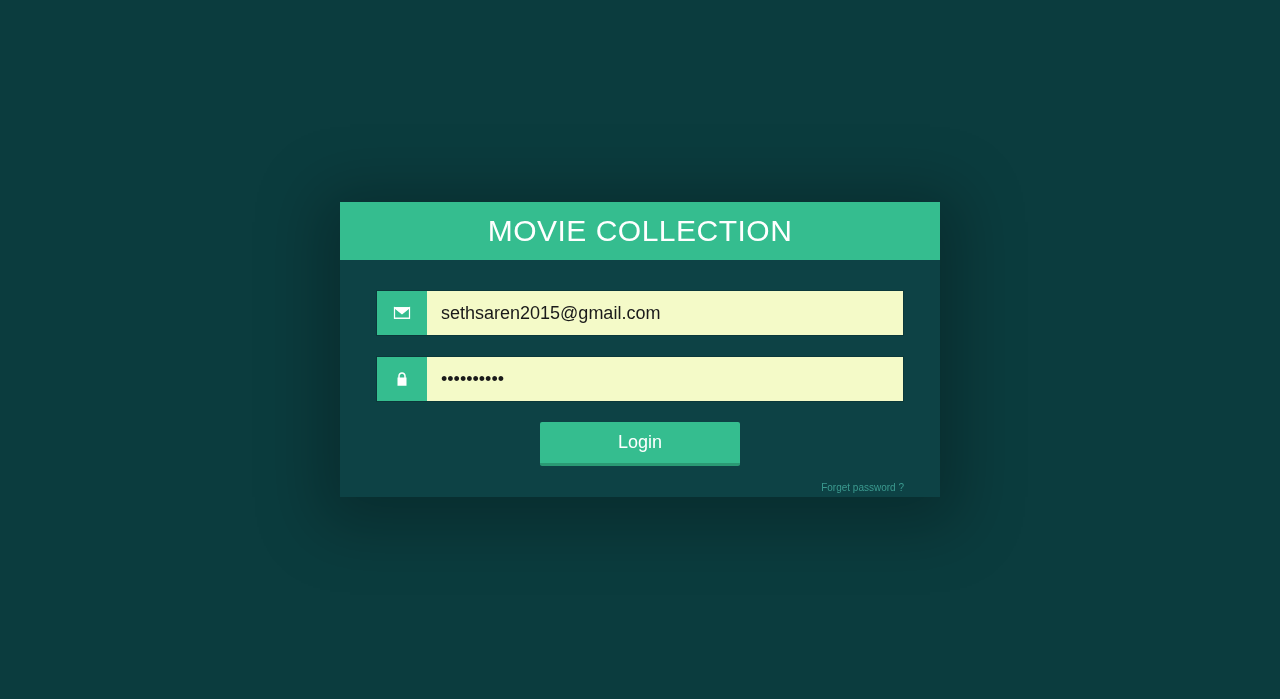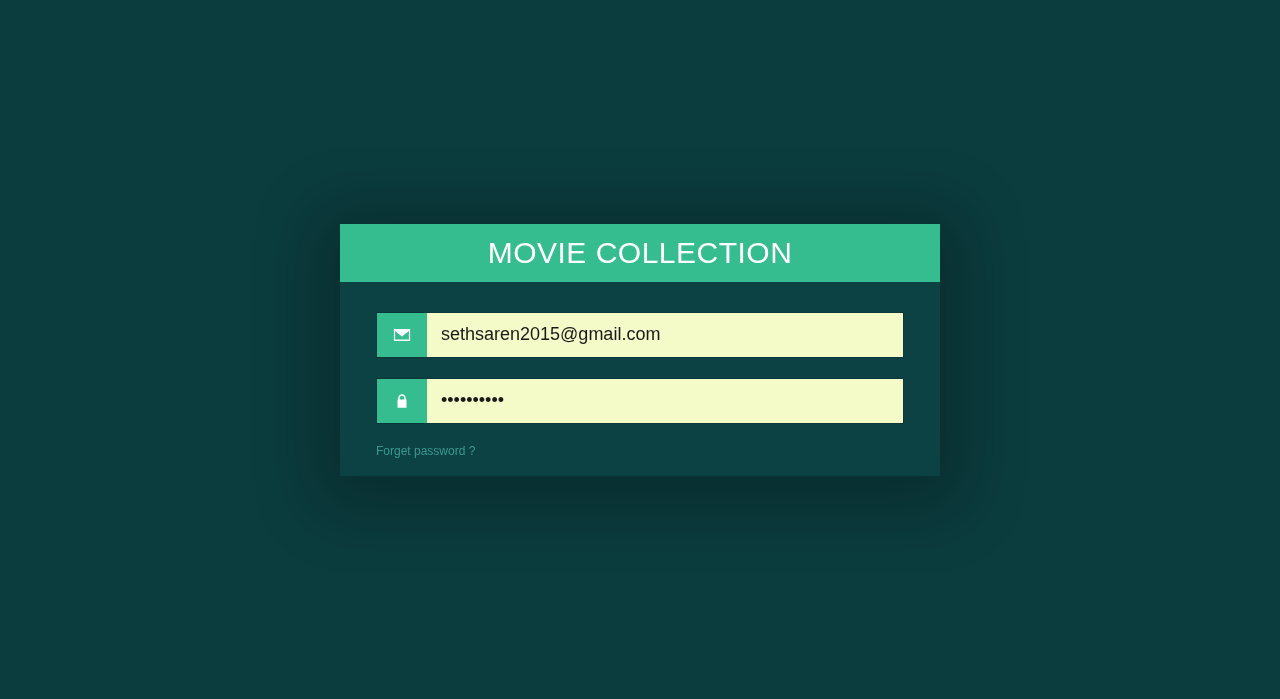--- a/index.html
+++ b/index.html
@@ -13,21 +13,21 @@
       background-color: #0b3c3e;
       display: flex;
       align-items: center;
       justify-content: center;
       font-family: -apple-system, BlinkMacSystemFont, "Segoe UI", Arial, sans-serif;
     }
     .login-card {
       width: 600px;
       background-color: #0d4245;
       box-shadow: 0 10px 60px 20px rgba(0,0,0,0.25);
-      padding-bottom: 18px;
+      padding-bottom: 4px;
     }
     .card-header {
       background-color: #35bd8f;
       text-align: center;
       padding: 12px 0;
     }
     .card-header-title {
       color: #ffffff;
       font-size: 30px;
       font-weight: 300;
@@ -74,24 +74,24 @@
       background-color: #35bd8f;
       border: none;
       border-bottom: 3px solid #2a9a74;
       border-radius: 2px;
       color: #ffffff;
       font-size: 18px;
       cursor: pointer;
     }
     .forget-link {
       display: block;
-      text-align: left;
+      text-align: right;
       margin-top: 16px;
       color: #3b9a8f;
-      font-size: 12px;
+      font-size: 10px;
       text-decoration: none;
       cursor: pointer;
     }
   </style>
 </head>
 <body>
 
 <div class="login-card">
   <div class="card-header">
     <h1 class="card-header-title">MOVIE COLLECTION</h1>
@@ -108,15 +108,16 @@
       <input type="text" class="text-input" value="sethsaren2015@gmail.com" style="">
     </div>
     <div class="input-group">
       <div class="input-addon">
         <svg viewBox="0 0 24 24">
             <path d="M7 10 L7 8 C7 5.2 9.2 3 12 3 C14.8 3 17 5.2 17 8 L17 10 L18 10 L18 21 L6 21 L6 10 Z M9 10 L15 10 L15 8 C15 6.3 13.7 5 12 5 C10.3 5 9 6.3 9 8 Z" fill="#fff"></path>
           </svg>
       </div>
       <input type="password" class="text-input" value="abcdefghij" style="">
     </div>
+    <button class="login-button">Login</button>
     <a class="forget-link">Forget password ?</a>
   </div>
 </div>
 
 </body></html>

